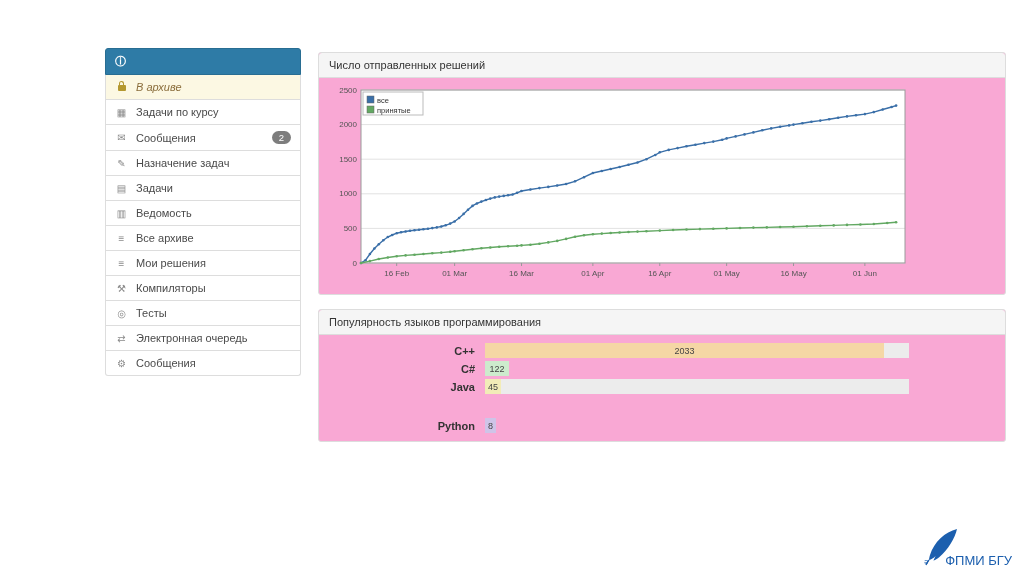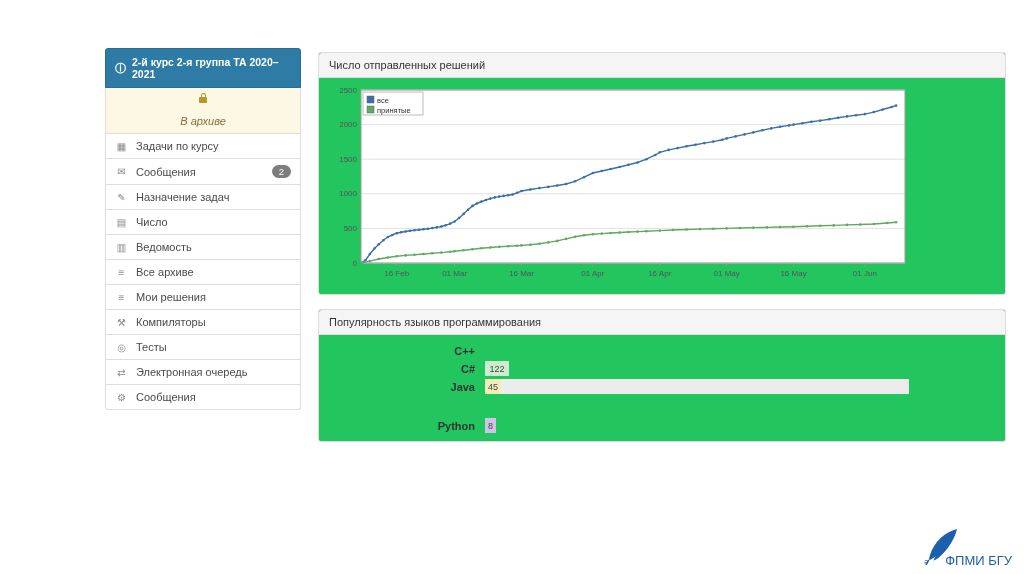--- a/index.html
+++ b/index.html
@@ -6,31 +6,31 @@
   .page{position:relative;width:1024px;height:574px;background:#fff;font-family:"Liberation Sans",sans-serif;overflow:hidden;}
 
   
   .sidebar{position:absolute;left:105px;top:48px;width:196px;font-size:11px;}
   .sb-header{background:#2e7ba6;border:1px solid #28River6d92;border:1px solid #286d92;color:#fff;font-weight:bold;
              padding:7px 9px;border-radius:3px 3px 0 0;display:flex;align-items:center;gap:6px;font-size:10.5px;cursor:pointer;}
   .sb-hicon{font-size:11px;line-height:1;}
   .sb-item{background:#fff;border:1px solid #ddd;border-top:none;color:#4a4a4a;padding:6px 9px;
            display:flex;align-items:center;gap:8px;cursor:pointer;}
   .sb-item:last-child{border-radius:0 0 3px 3px;}
-  .sb-item.active{background:#fcf8e3;color:#8a6d3b;font-style:italic;flex-direction:column;}
+  .sb-item.active{background:#fcf8e3;color:#8a6d3b;font-style:italic;}
   .sb-icon{width:13px;text-align:center;color:#8a8a8a;font-size:10px;font-style:normal;flex:0 0 13px;}
   .sb-label{flex:1 1 auto;}
   .sb-badge{background:#7d7d7d;color:#fff;border-radius:10px;font-size:9.5px;padding:1px 7px;font-style:normal;}
   .lock-glyph{display:inline-block;width:8px;height:6px;background:#b4982f;border-radius:1px;position:relative;margin-top:3px;}
   .lock-glyph::before{content:"";position:absolute;left:1.5px;top:-4px;width:3px;height:4px;
                       border:1.3px solid #b4982f;border-bottom:none;border-radius:3px 3px 0 0;}
 
   
   .main{position:absolute;left:318px;top:52px;width:688px;}
-  .panel{border:1px solid #ddd;border-radius:3px;background:#22c55e;}
+  .panel{border:1px solid #ddd;border-radius:3px;background:#f9a8d4;}
   .panel + .panel{margin-top:14px;}
   .panel-h{background:#f5f5f5;border-bottom:1px solid #ddd;color:#333;font-size:11px;
            padding:6px 10px;border-radius:3px 3px 0 0;}
   .panel-b{padding:8px;}
 
   
   .bar-row{display:flex;align-items:center;height:15px;margin-bottom:3px;}
   .bar-row:last-child{margin-bottom:0;margin-top:24px;}
   .bar-label{width:148px;flex:0 0 148px;text-align:right;padding-right:10px;font-weight:bold;font-size:11px;color:#333;}
   .bar-track{width:424px;flex:0 0 424px;height:15px;position:relative;}
@@ -44,21 +44,20 @@
   .logo-feather{position:absolute;left:10px;top:0;}
 </style>
 </head>
 <body>
 
 <div class="page">
 
   <aside class="sidebar">
     <div class="sb-header">
       <span class="sb-hicon" id="header-icon">ⓘ</span>
-      <span>2-й курс 2-я группа ТА 2020–2021</span>
     </div>
     <nav id="sidebar-items">
         <div class="sb-item active">
           <span class="sb-icon"><span class="lock-glyph"></span></span>
           <span class="sb-label">В архиве</span>
         </div>
         <div class="sb-item">
           <span class="sb-icon">▦</span>
           <span class="sb-label">Задачи по курсу</span>
         </div>
@@ -66,21 +65,21 @@
           <span class="sb-icon">✉</span>
           <span class="sb-label">Сообщения</span>
           <span class="sb-badge">2</span>
         </div>
         <div class="sb-item">
           <span class="sb-icon">✎</span>
           <span class="sb-label">Назначение задач</span>
         </div>
         <div class="sb-item">
           <span class="sb-icon">▤</span>
-          <span class="sb-label">Число</span>
+          <span class="sb-label">Задачи</span>
         </div>
         <div class="sb-item">
           <span class="sb-icon">▥</span>
           <span class="sb-label">Ведомость</span>
         </div>
         <div class="sb-item">
           <span class="sb-icon">≡</span>
           <span class="sb-label">Все архиве</span>
         </div>
         <div class="sb-item">
@@ -287,20 +286,25 @@
             </g>
           </svg>
       </div>
     </section>
 
     <section class="panel">
       <header class="panel-h">Популярность языков программирования</header>
       <div class="panel-b" id="bar-chart">
           <div class="bar-row striped">
             <div class="bar-label">C++</div>
+            <div class="bar-track">
+              <div class="bar-fill" style="width: 94.12%; background: rgb(245, 215, 165);">
+                <span>2033</span>
+              </div>
+            </div>
           </div>
           <div class="bar-row">
             <div class="bar-label">C#</div>
             <div class="bar-track">
               <div class="bar-fill" style="width: 5.65%; background: rgb(205, 235, 205);">
                 <span>122</span>
               </div>
             </div>
           </div>
           <div class="bar-row striped">

